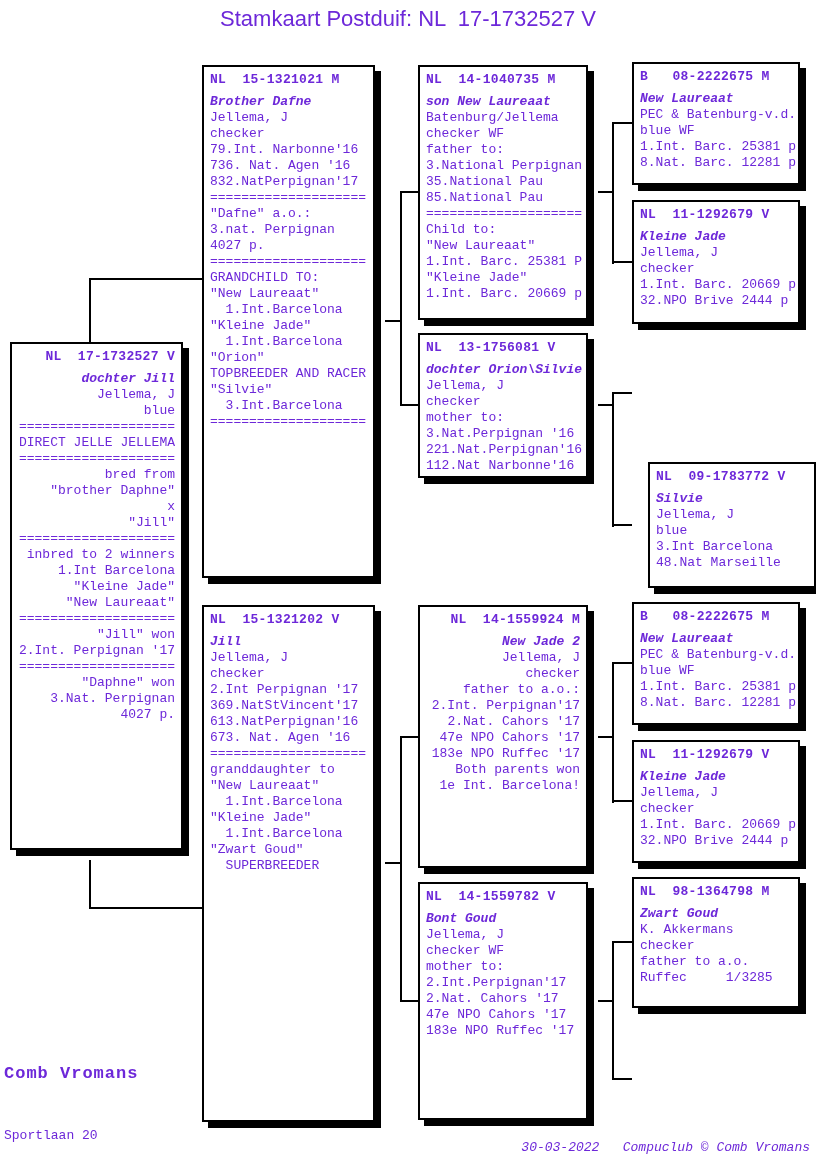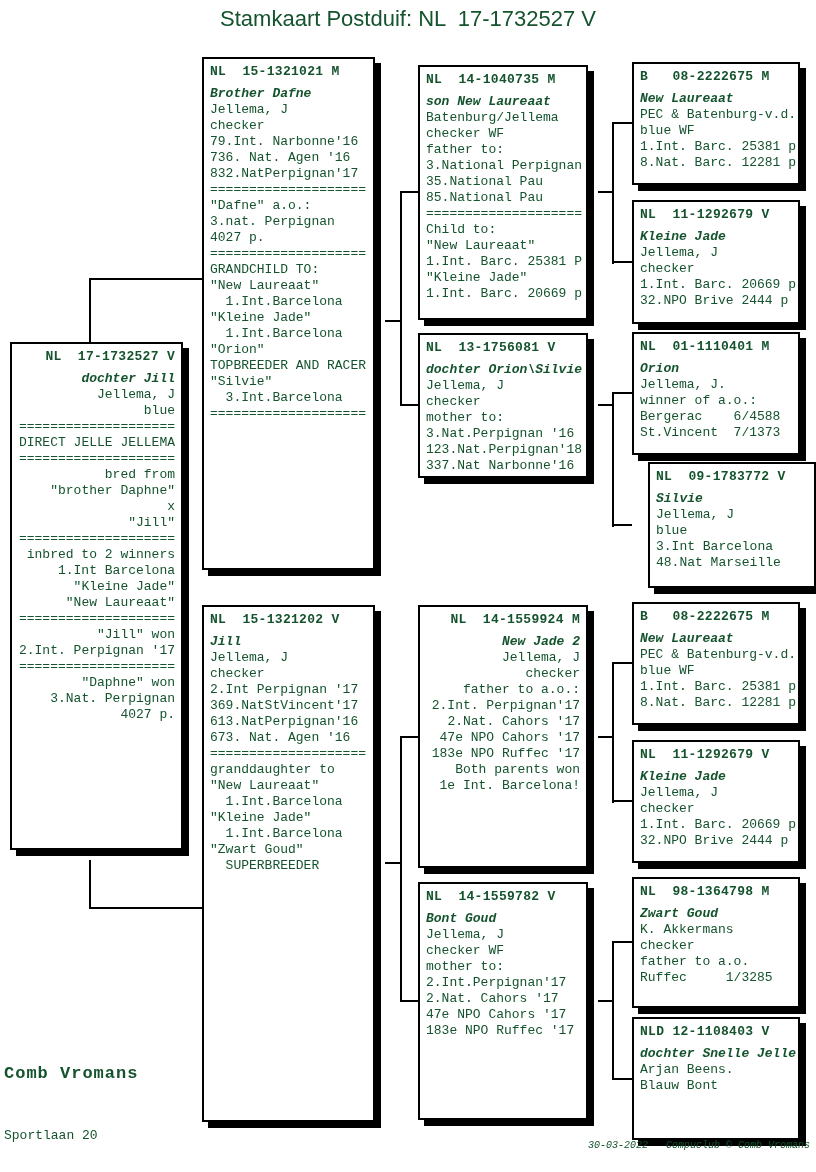--- a/index.html
+++ b/index.html
@@ -1,32 +1,32 @@
 <!DOCTYPE html>
 <html><head>
 <meta charset="utf-8">
 <style>
   html,body{margin:0;padding:0;background:#fff;}
   .page{position:relative;width:816px;height:1172px;background:#fff;overflow:hidden;
-        font-family:"Liberation Mono",monospace;color:#14532d;}
+        font-family:"Liberation Mono",monospace;color:#6d28d9;}
   .title{position:absolute;top:6px;left:0;width:100%;text-align:center;
          font-family:"Liberation Sans",sans-serif;font-size:22px;white-space:pre;}
   .pbox{position:absolute;background:#fff;border:2px solid #000;
         box-shadow:6px 6px 0 0 #000;padding:5px 6px;box-sizing:border-box;
         font-size:13px;line-height:16px;white-space:pre;overflow:hidden;}
   .ring{font-weight:bold;margin-bottom:6px;letter-spacing:.3px;}
   .pname{font-weight:bold;font-style:italic;}
   .hl,.vl{position:absolute;background:#000;}
   .contact{position:absolute;left:4px;top:1028px;white-space:pre;}
   .contact-name{font-weight:bold;font-size:17px;letter-spacing:1px;margin-bottom:8px;}
   .contact-line{font-size:13px;line-height:18px;}
-  .footer{position:absolute;top:1140px;right:6px;font-size:10px;font-style:italic;white-space:pre;}
+  .footer{position:absolute;top:1140px;right:6px;font-size:13px;font-style:italic;white-space:pre;}
   
   .subject{left:10px;top:342px;width:173px;height:508px;text-align:right;}
-  .father {left:202px;top:57px;width:173px;height:513px;}
+  .father {left:202px;top:65px;width:173px;height:513px;}
   .mother {left:202px;top:605px;width:173px;height:517px;}
   .g1{left:418px;top:65px;width:170px;height:255px;}
   .g2{left:418px;top:333px;width:170px;height:145px;}
   .g3{left:418px;top:605px;width:170px;height:263px;text-align:right;}
   .g4{left:418px;top:882px;width:170px;height:238px;}
   .gg1{left:632px;top:62px;width:168px;height:123px;}
   .gg2{left:632px;top:200px;width:168px;height:124px;}
   .gg3{left:632px;top:332px;width:168px;height:123px;}
   .gg4{left:648px;top:462px;width:168px;height:126px;}
   .gg5{left:632px;top:602px;width:168px;height:123px;}
@@ -38,31 +38,29 @@
 <body>
 
 <div class="page">
 
   <div class="title">Stamkaart Postduif: NL  17-1732527 V</div>
 
   <div class="pbox subject"><div class="ring">NL  17-1732527 V</div><div class="pname">dochter Jill</div><div class="bline">Jellema, J</div><div class="bline">blue</div><div class="bline">====================</div><div class="bline">DIRECT JELLE JELLEMA</div><div class="bline">====================</div><div class="bline">    bred from</div><div class="bline"> "brother Daphne"</div><div class="bline">       x</div><div class="bline">    "Jill"</div><div class="bline">====================</div><div class="bline">inbred to 2 winners</div><div class="bline">1.Int Barcelona</div><div class="bline">"Kleine Jade"</div><div class="bline">"New Laureaat"</div><div class="bline">====================</div><div class="bline">"Jill" won</div><div class="bline">2.Int. Perpignan '17</div><div class="bline">====================</div><div class="bline">"Daphne" won</div><div class="bline">3.Nat. Perpignan</div><div class="bline">4027 p.</div></div>
   <div class="pbox father"><div class="ring">NL  15-1321021 M</div><div class="pname">Brother Dafne</div><div class="bline">Jellema, J</div><div class="bline">checker</div><div class="bline">79.Int. Narbonne'16</div><div class="bline">736. Nat. Agen '16</div><div class="bline">832.NatPerpignan'17</div><div class="bline">====================</div><div class="bline">"Dafne" a.o.:</div><div class="bline">3.nat. Perpignan</div><div class="bline">4027 p.</div><div class="bline">====================</div><div class="bline">GRANDCHILD TO:</div><div class="bline">"New Laureaat"</div><div class="bline">  1.Int.Barcelona</div><div class="bline">"Kleine Jade"</div><div class="bline">  1.Int.Barcelona</div><div class="bline">"Orion"</div><div class="bline">TOPBREEDER AND RACER</div><div class="bline">"Silvie"</div><div class="bline">  3.Int.Barcelona</div><div class="bline">====================</div></div>
   <div class="pbox mother"><div class="ring">NL  15-1321202 V</div><div class="pname">Jill</div><div class="bline">Jellema, J</div><div class="bline">checker</div><div class="bline">2.Int Perpignan '17</div><div class="bline">369.NatStVincent'17</div><div class="bline">613.NatPerpignan'16</div><div class="bline">673. Nat. Agen '16</div><div class="bline">====================</div><div class="bline">granddaughter to</div><div class="bline">"New Laureaat"</div><div class="bline">  1.Int.Barcelona</div><div class="bline">"Kleine Jade"</div><div class="bline">  1.Int.Barcelona</div><div class="bline">"Zwart Goud"</div><div class="bline">  SUPERBREEDER</div></div>
   <div class="pbox g1"><div class="ring">NL  14-1040735 M</div><div class="pname">son New Laureaat</div><div class="bline">Batenburg/Jellema</div><div class="bline">checker WF</div><div class="bline">father to:</div><div class="bline">3.National Perpignan</div><div class="bline">35.National Pau</div><div class="bline">85.National Pau</div><div class="bline">====================</div><div class="bline">Child to:</div><div class="bline">"New Laureaat"</div><div class="bline">1.Int. Barc. 25381 P</div><div class="bline">"Kleine Jade"</div><div class="bline">1.Int. Barc. 20669 p</div></div>
-  <div class="pbox g2"><div class="ring">NL  13-1756081 V</div><div class="pname">dochter Orion\Silvie</div><div class="bline">Jellema, J</div><div class="bline">checker</div><div class="bline">mother to:</div><div class="bline">3.Nat.Perpignan '16</div><div class="bline">123.Nat.Perpignan'18</div><div class="bline">337.Nat Narbonne'16</div></div>
+  <div class="pbox g2"><div class="ring">NL  13-1756081 V</div><div class="pname">dochter Orion\Silvie</div><div class="bline">Jellema, J</div><div class="bline">checker</div><div class="bline">mother to:</div><div class="bline">3.Nat.Perpignan '16</div><div class="bline">221.Nat.Perpignan'16</div><div class="bline">112.Nat Narbonne'16</div></div>
   <div class="pbox g3"><div class="ring">NL  14-1559924 M</div><div class="pname">New Jade 2</div><div class="bline">Jellema, J</div><div class="bline">checker</div><div class="bline">father to a.o.:</div><div class="bline">2.Int. Perpignan'17</div><div class="bline">2.Nat. Cahors '17</div><div class="bline">47e NPO Cahors '17</div><div class="bline">183e NPO Ruffec '17</div><div class="bline">Both parents won</div><div class="bline">1e Int. Barcelona!</div></div>
   <div class="pbox g4"><div class="ring">NL  14-1559782 V</div><div class="pname">Bont Goud</div><div class="bline">Jellema, J</div><div class="bline">checker WF</div><div class="bline">mother to:</div><div class="bline">2.Int.Perpignan'17</div><div class="bline">2.Nat. Cahors '17</div><div class="bline">47e NPO Cahors '17</div><div class="bline">183e NPO Ruffec '17</div></div>
   <div class="pbox gg1"><div class="ring">B   08-2222675 M</div><div class="pname">New Laureaat</div><div class="bline">PEC &amp; Batenburg-v.d.</div><div class="bline">blue WF</div><div class="bline">1.Int. Barc. 25381 p</div><div class="bline">8.Nat. Barc. 12281 p</div></div>
   <div class="pbox gg2"><div class="ring">NL  11-1292679 V</div><div class="pname">Kleine Jade</div><div class="bline">Jellema, J</div><div class="bline">checker</div><div class="bline">1.Int. Barc. 20669 p</div><div class="bline">32.NPO Brive 2444 p</div></div>
-  <div class="pbox gg3"><div class="ring">NL  01-1110401 M</div><div class="pname">Orion</div><div class="bline">Jellema, J.</div><div class="bline">winner of a.o.:</div><div class="bline">Bergerac    6/4588</div><div class="bline">St.Vincent  7/1373</div></div>
   <div class="pbox gg4"><div class="ring">NL  09-1783772 V</div><div class="pname">Silvie</div><div class="bline">Jellema, J</div><div class="bline">blue</div><div class="bline">3.Int Barcelona</div><div class="bline">48.Nat Marseille</div></div>
   <div class="pbox gg5"><div class="ring">B   08-2222675 M</div><div class="pname">New Laureaat</div><div class="bline">PEC &amp; Batenburg-v.d.</div><div class="bline">blue WF</div><div class="bline">1.Int. Barc. 25381 p</div><div class="bline">8.Nat. Barc. 12281 p</div></div>
   <div class="pbox gg6"><div class="ring">NL  11-1292679 V</div><div class="pname">Kleine Jade</div><div class="bline">Jellema, J</div><div class="bline">checker</div><div class="bline">1.Int. Barc. 20669 p</div><div class="bline">32.NPO Brive 2444 p</div></div>
   <div class="pbox gg7"><div class="ring">NL  98-1364798 M</div><div class="pname">Zwart Goud</div><div class="bline">K. Akkermans</div><div class="bline">checker</div><div class="bline">father to a.o.</div><div class="bline">Ruffec     1/3285</div></div>
-  <div class="pbox gg8"><div class="ring">NLD 12-1108403 V</div><div class="pname">dochter Snelle Jelle</div><div class="bline">Arjan Beens.</div><div class="bline">Blauw Bont</div></div>
 
   <div class="vl" style="left:89px;top:278px;width:2px;height:64px;"></div>
   <div class="hl" style="left:89px;top:278px;width:113px;height:2px;"></div>
   <div class="vl" style="left:89px;top:860px;width:2px;height:49px;"></div>
   <div class="hl" style="left:89px;top:907px;width:113px;height:2px;"></div>
 
   <div class="hl" style="left:385px;top:320px;width:17px;height:2px;"></div>
   <div class="vl" style="left:400px;top:191px;width:2px;height:215px;"></div>
   <div class="hl" style="left:400px;top:191px;width:18px;height:2px;"></div>
   <div class="hl" style="left:400px;top:404px;width:18px;height:2px;"></div>

